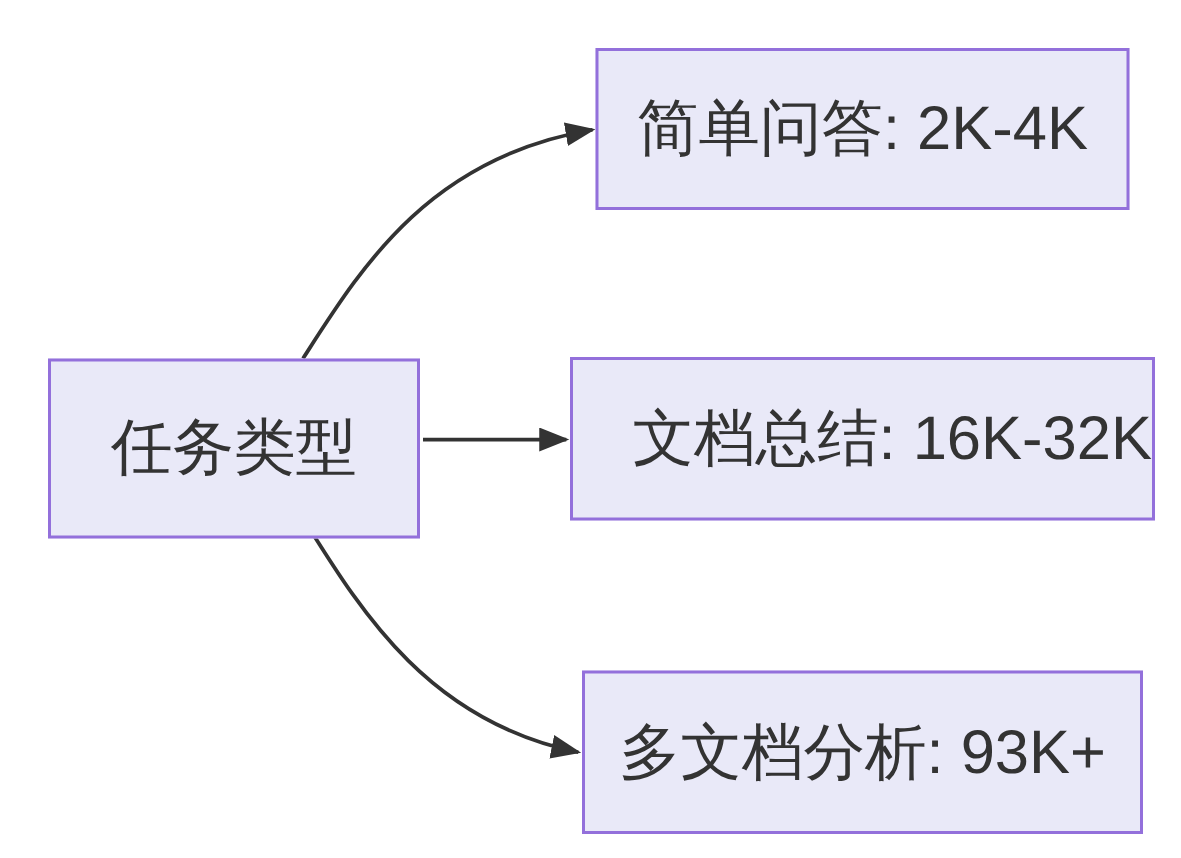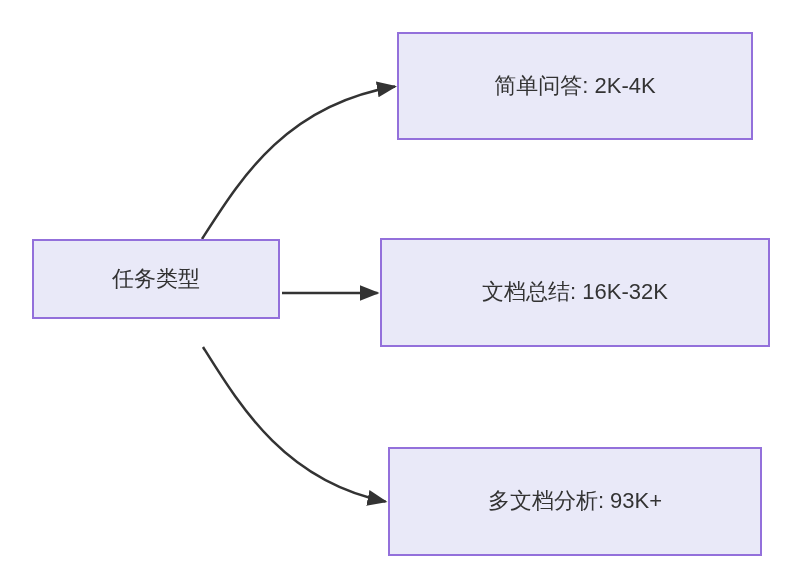--- a/index.html
+++ b/index.html
@@ -33,28 +33,28 @@
   }
   .node {
     position: absolute;
     box-sizing: border-box;
     display: flex;
     align-items: center;
     justify-content: center;
     background: var(--node-fill, #e9e9f8);
     border: 2px solid var(--node-border, #9370db);
     color: var(--text, #333333);
-    font-size: 22px;
+    font-size: 41px;
     line-height: 1.2;
     text-align: center;
     white-space: nowrap;
   }
-  .node-root    { left: 32px;  top: 239px; width: 248px; height: 80px; }
+  .node-root    { left: 32px;  top: 239px; width: 248px; height: 120px; }
   .node-branch0 { left: 397px; top: 32px;  width: 356px; height: 108px; }
-  .node-branch1 { left: 380px; top: 238px; width: 390px; height: 109px; }
+  .node-branch1 { left: 380px; top: 238px; width: 390px; height: 109px; justify-content: flex-end; }
   .node-branch2 { left: 388px; top: 447px; width: 374px; height: 109px; }
 </style>
 </head>
 <body>
 
 <div class="canvas">
 
   <svg class="edges" viewBox="0 0 787 572" xmlns="http://www.w3.org/2000/svg">
     <defs>
       <marker id="arrowhead" markerUnits="userSpaceOnUse" markerWidth="22" markerHeight="18" refX="18" refY="8" orient="auto">

